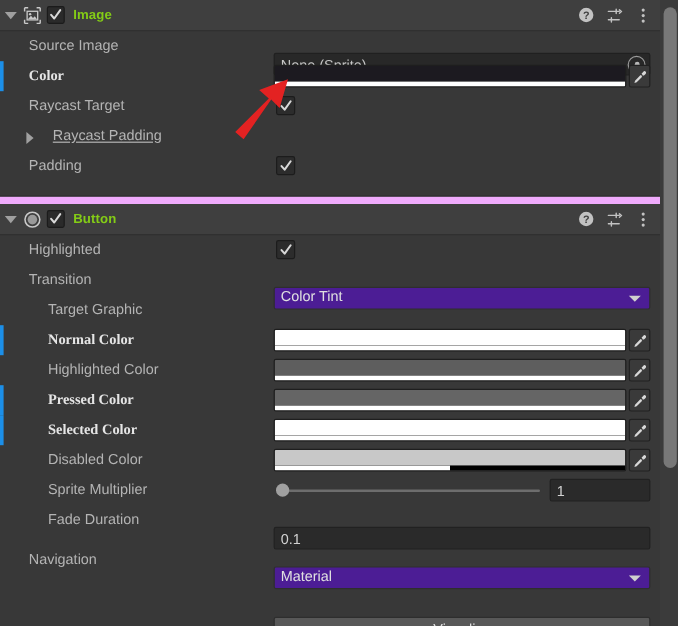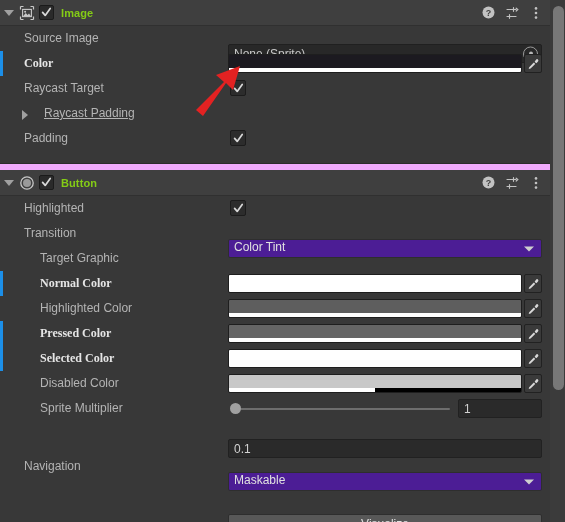--- a/index.html
+++ b/index.html
@@ -408,32 +408,33 @@
     <div class="row">
       <div class="lbl indent">Sprite Multiplier</div>
       <div class="slider-area">
         <div class="slider-track"></div>
         <div class="slider-knob"></div>
         <div class="slider-num">1</div>
       </div>
     </div>
 
     <div class="row">
+      <div class="lbl indent">Fade Duration</div>
       <div class="field">
         <div class="textfield">0.1</div>
       </div>
     </div>
 
     <div style="height:8px"></div>
 
     <div class="row">
       <div class="lbl">Navigation</div>
       <div class="field">
         <div class="dropdown">
-          <span>Maskable</span>
+          <span>Material</span>
           <span class="dd-arrow"></span>
         </div>
       </div>
     </div>
   </div>
 
   <div class="btm-btn">Visualize</div>
 
   <div class="scrollbar">
     <div class="scroll-thumb"></div>

